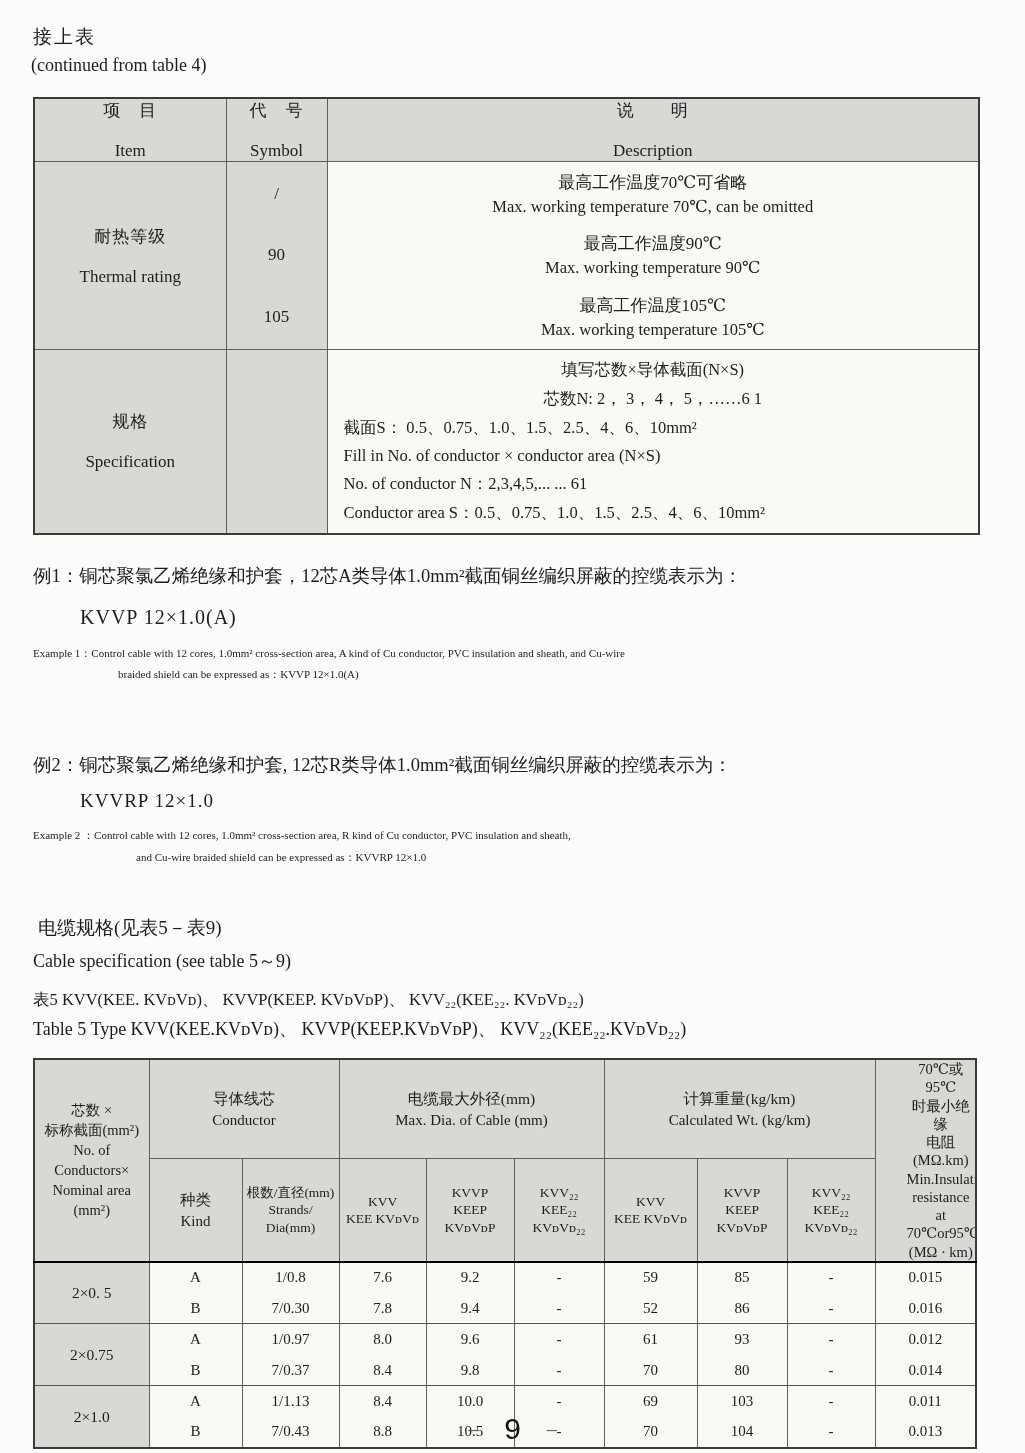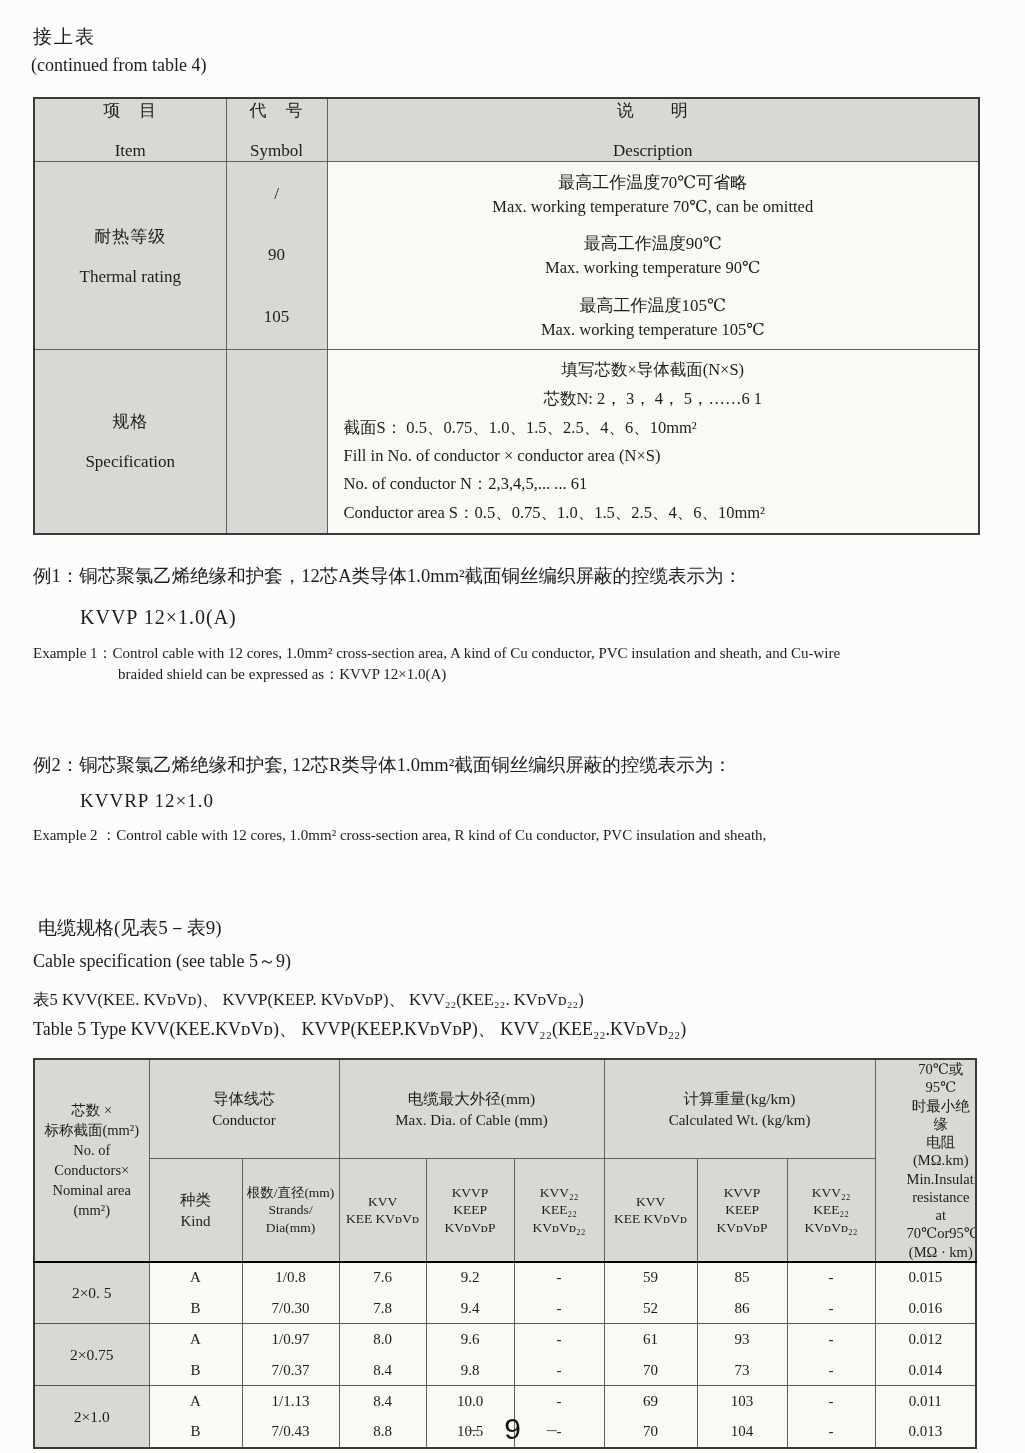--- a/index.html
+++ b/index.html
@@ -34,21 +34,21 @@
   .t1 .desc-cn{font-size:17px;}
   .t1 .desc-en{font-size:16.5px;}
   .specdesc{display:flex;flex-direction:column;justify-content:center;gap:7px;height:180px;}
   .specdesc .line{font-size:16.5px;}
   .specdesc .c{text-align:center;}
   .specdesc .l{text-align:left;padding-left:16px;}
 
   
   .ex-title{font-size:18.5px;}
   .ex-code{font-size:20px;letter-spacing:1px;}
-  .ex-body{font-size:15px;line-height:21px;font-family:Liberation Serif, serif;}
+  .ex-body{font-size:11px;line-height:21px;font-family:Liberation Serif, serif;}
 
   
   .t5{left:33px;top:1058px;width:942px;}
   .t5 tr.h1{height:64px;}
   .t5 tr.h2{height:66px;}
   .t5 tr.d{height:31px;}
   .t5 .cn{font-size:15.5px;}
   .t5 .en{font-size:15px;margin-top:2px;}
   .t5 .sub{font-size:13.5px;line-height:1.3;}
   .t5 .col1h{font-size:14.5px;line-height:1.38;}
@@ -142,20 +142,21 @@
     </table>
 
   <div class="abs ex-title" style="left:33px;top:563px;">例1：铜芯聚氯乙烯绝缘和护套，12芯A类导体1.0mm²截面铜丝编织屏蔽的控缆表示为：</div>
   <div class="abs ex-code" style="left:80px;top:606px;">KVVP  12×1.0(A)</div>
   <div class="abs ex-body" style="left:33px;top:643px;">Example 1：Control cable with 12 cores, 1.0mm²  cross-section area, A kind of Cu conductor, PVC insulation and sheath, and Cu-wire</div>
   <div class="abs ex-body" style="left:118px;top:664px;">braided shield can be expressed as：KVVP 12×1.0(A)</div>
 
   <div class="abs ex-title" style="left:33px;top:752px;">例2：铜芯聚氯乙烯绝缘和护套, 12芯R类导体1.0mm²截面铜丝编织屏蔽的控缆表示为：</div>
   <div class="abs ex-code" style="left:80px;top:790px;font-size:19px;">KVVRP   12×1.0</div>
   <div class="abs ex-body" style="left:33px;top:825px;">Example 2 ：Control cable with 12 cores,  1.0mm² cross-section area, R kind of Cu conductor, PVC insulation and sheath,</div>
+  <div class="abs ex-body" style="left:136px;top:847px;">and Cu-wire braided shield can be expressed as：KVVRP 12×1.0</div>
 
   <div class="abs cnhead" style="left:38px;top:915px;letter-spacing:0;">电缆规格(见表5－表9)</div>
   <div class="abs enhead" style="left:33px;top:949px;">Cable specification (see table 5～9)</div>
   <div class="abs" style="left:33px;top:989px;font-size:16.5px;">表5   KVV(KEE. KVᴅVᴅ)、 KVVP(KEEP. KVᴅVᴅP)、 KVV₂₂(KEE₂₂. KVᴅVᴅ₂₂)</div>
   <div class="abs" style="left:33px;top:1017px;font-size:18px;">Table 5  Type KVV(KEE.KVᴅVᴅ)、 KVVP(KEEP.KVᴅVᴅP)、 KVV₂₂(KEE₂₂.KVᴅVᴅ₂₂)</div>
 
   <table class="t t5 abs">
     <colgroup>
       <col style="width:115px">
         <col style="width:93px">
@@ -258,21 +259,21 @@
       <td class="dc">-</td>
       <td class="dc">0.012</td>
     </tr>
     <tr class="d gend">
       <td class="dc">B</td>
       <td class="dc">7/0.37</td>
       <td class="dc">8.4</td>
       <td class="dc">9.8</td>
       <td class="dc">-</td>
       <td class="dc">70</td>
-      <td class="dc">73</td>
+      <td class="dc">80</td>
       <td class="dc">-</td>
       <td class="dc">0.014</td>
     </tr>
 
     <tr class="d">
       <td class="size" rowspan="2">2×1.0</td>
       <td class="dc">A</td>
       <td class="dc">1/1.13</td>
       <td class="dc">8.4</td>
       <td class="dc">10.0</td>

